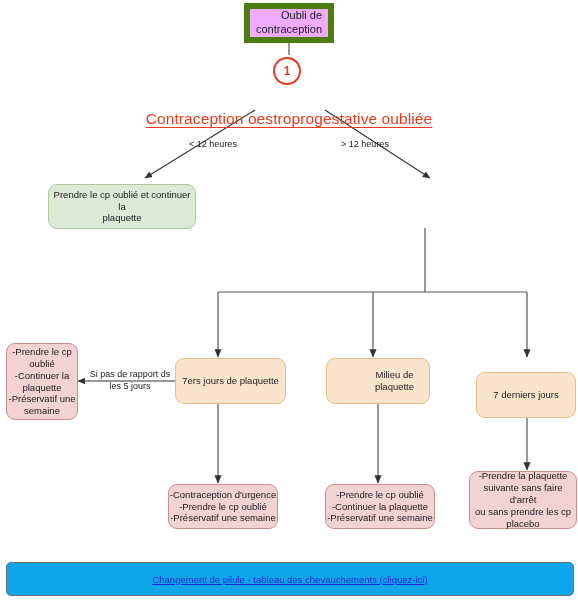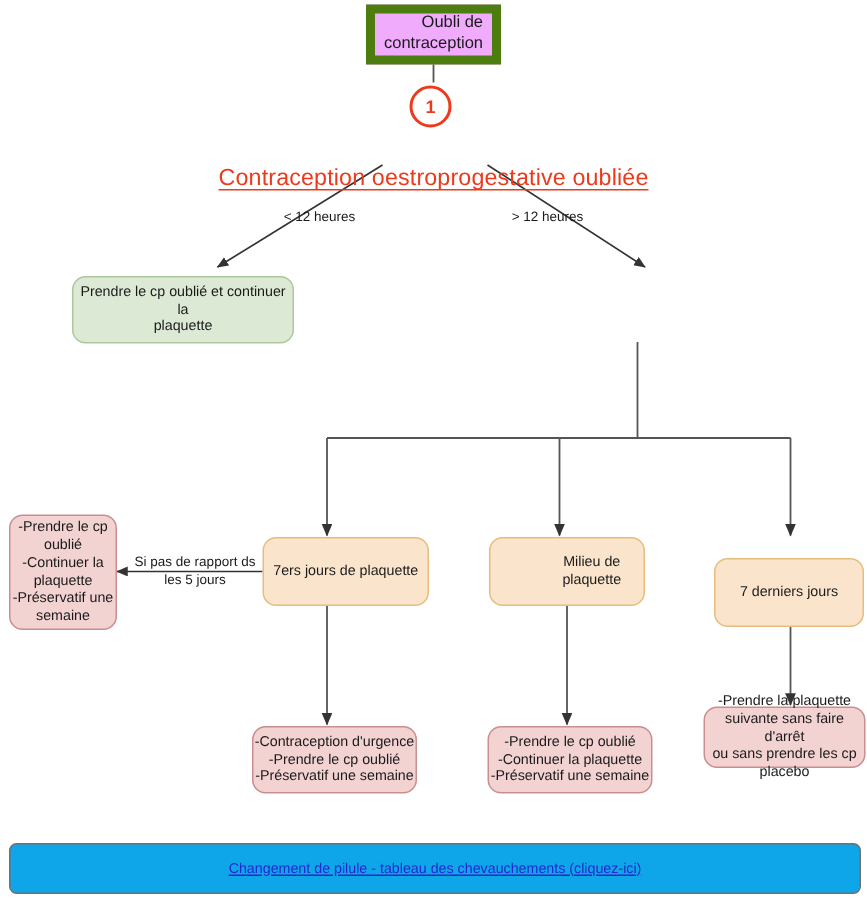--- a/index.html
+++ b/index.html
@@ -192,21 +192,21 @@
 
 
   <div class="node node-pink" style="left:168px; top:484px; width:110px; height:45px;">-Contraception d'urgence
 -Prendre le cp oublié
 -Préservatif une semaine</div>
 
   <div class="node node-pink" style="left:325px; top:484px; width:110px; height:45px;">-Prendre le cp oublié
 -Continuer la plaquette
 -Préservatif une semaine</div>
 
-  <div class="node node-pink" style="left:469px; top:471px; width:108px; height:41px;">-Prendre la plaquette
+  <div class="node node-pink" style="left:469px; top:471px; width:108px; height:58px;">-Prendre la plaquette
 suivante sans faire d'arrêt
 ou sans prendre les cp
 placebo</div>
 
   <div class="footer-box">
     <span class="footer-link">Changement de pilule - tableau des chevauchements (cliquez-ici)</span>
   </div>
 
 </div>
 

